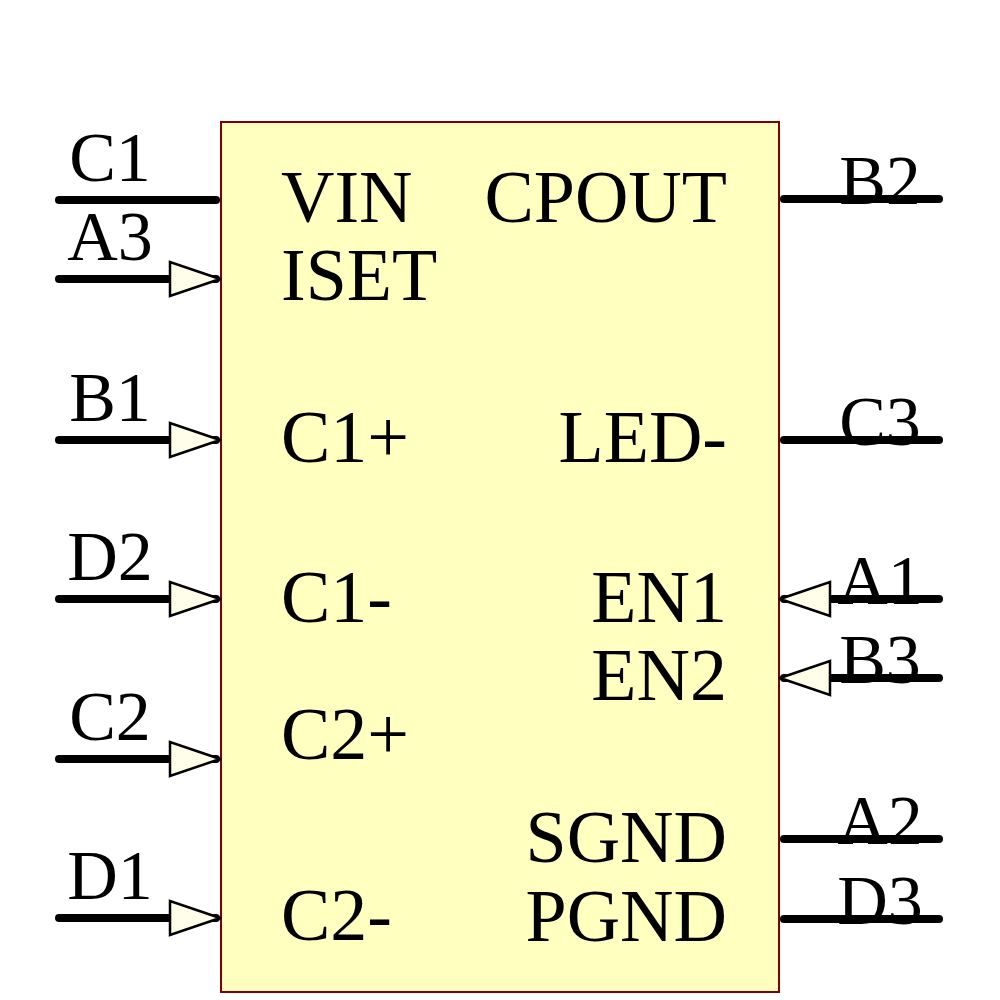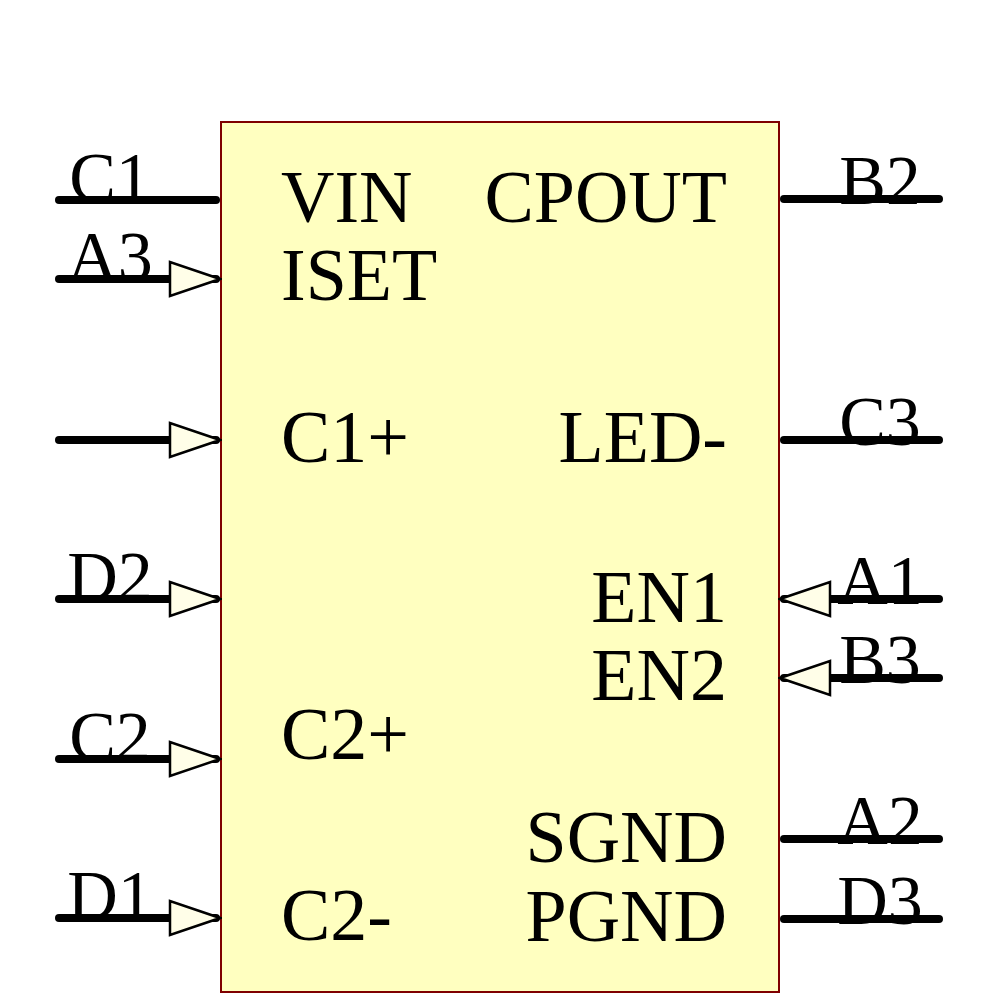--- a/index.html
+++ b/index.html
@@ -13,21 +13,21 @@
   }
   .pin-line{
     position:absolute;height:8px;background:#000;border-radius:4px;
   }
   .pin-line.left{left:55px;width:165px;}
   .pin-line.right{left:780px;width:163px;}
   .pad-label{
     position:absolute;height:72px;line-height:72px;font-size:70px;text-align:center;
     white-space:nowrap;
   }
-  .pad-label.left{left:40px;width:140px;margin-top:20px;}
+  .pad-label.left{left:40px;width:140px;}
   .pad-label.right{left:810px;width:140px;margin-top:24px;}
   .sig-label{
     position:absolute;height:74px;line-height:74px;font-size:74px;white-space:nowrap;
   }
   .sig-label.lcol{left:281px;}
   .sig-label.rcol{left:450px;width:277px;text-align:right;}
   .arrow{position:absolute;width:54px;height:40px;}
   .arrow polygon{fill:#fffee8;stroke:#000;stroke-width:2.5;}
 </style>
 </head>
@@ -43,20 +43,21 @@
   <div class="pin-line left" style="top:275px"></div>
   <svg class="arrow" style="left:168px;top:259px" viewBox="0 0 54 40">
       <polygon points="2,3 2,37 52,20"></polygon>
     </svg>
   <div class="pad-label left" style="top:201px">A3</div>
 
   <div class="pin-line left" style="top:436px"></div>
   <svg class="arrow" style="left:168px;top:420px" viewBox="0 0 54 40">
       <polygon points="2,3 2,37 52,20"></polygon>
     </svg>
+  <div class="pad-label left" style="top:362px">B1</div>
 
   <div class="pin-line left" style="top:595px"></div>
   <svg class="arrow" style="left:168px;top:579px" viewBox="0 0 54 40">
       <polygon points="2,3 2,37 52,20"></polygon>
     </svg>
   <div class="pad-label left" style="top:521px">D2</div>
 
   <div class="pin-line left" style="top:755px"></div>
   <svg class="arrow" style="left:168px;top:739px" viewBox="0 0 54 40">
       <polygon points="2,3 2,37 52,20"></polygon>
@@ -89,20 +90,21 @@
 
   <div class="pin-line right" style="top:835px"></div>
   <div class="pad-label right" style="top:761px">A2</div>
 
   <div class="pin-line right" style="top:915px"></div>
   <div class="pad-label right" style="top:841px">D3</div>
 
   <div class="sig-label lcol" style="top:238px">ISET</div>
   <div class="sig-label lcol" style="top:160px">VIN</div>
   <div class="sig-label lcol" style="top:400px">C1+</div>
+  <div class="sig-label lcol" style="top:560px">C1-</div>
   <div class="sig-label lcol" style="top:697px">C2+</div>
   <div class="sig-label lcol" style="top:878px">C2-</div>
 
   <div class="sig-label rcol" style="top:400px">LED-</div>
   <div class="sig-label rcol" style="top:160px">CPOUT</div>
   <div class="sig-label rcol" style="top:560px">EN1</div>
   <div class="sig-label rcol" style="top:638px">EN2</div>
   <div class="sig-label rcol" style="top:879px">PGND</div>
   <div class="sig-label rcol" style="top:800px">SGND</div>
 

